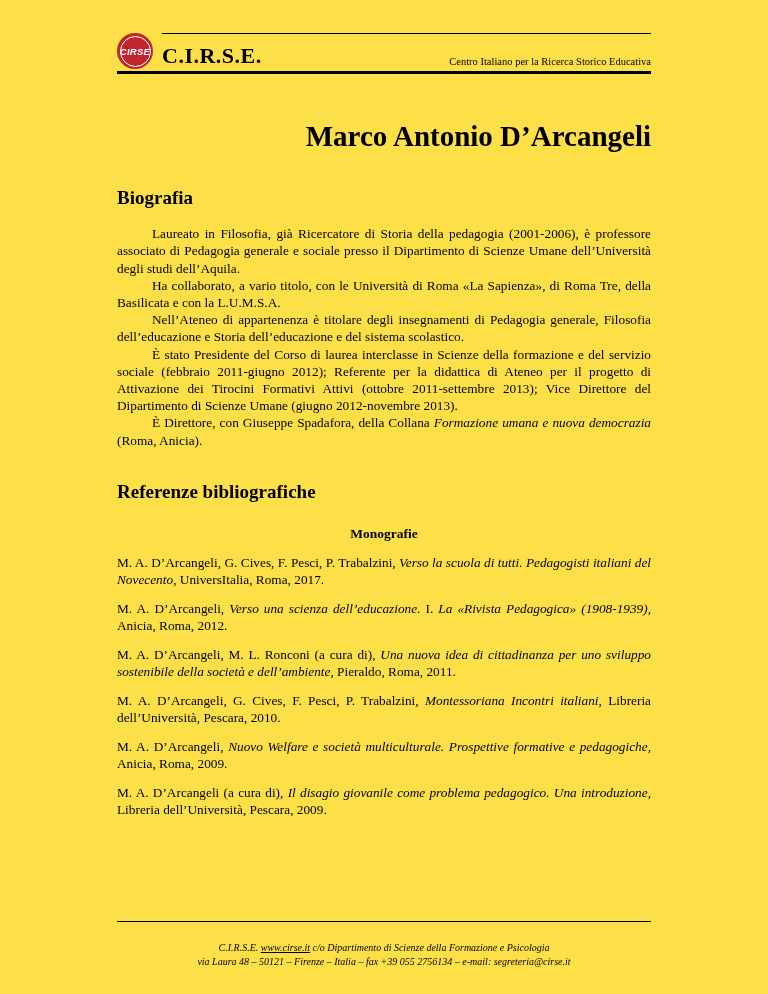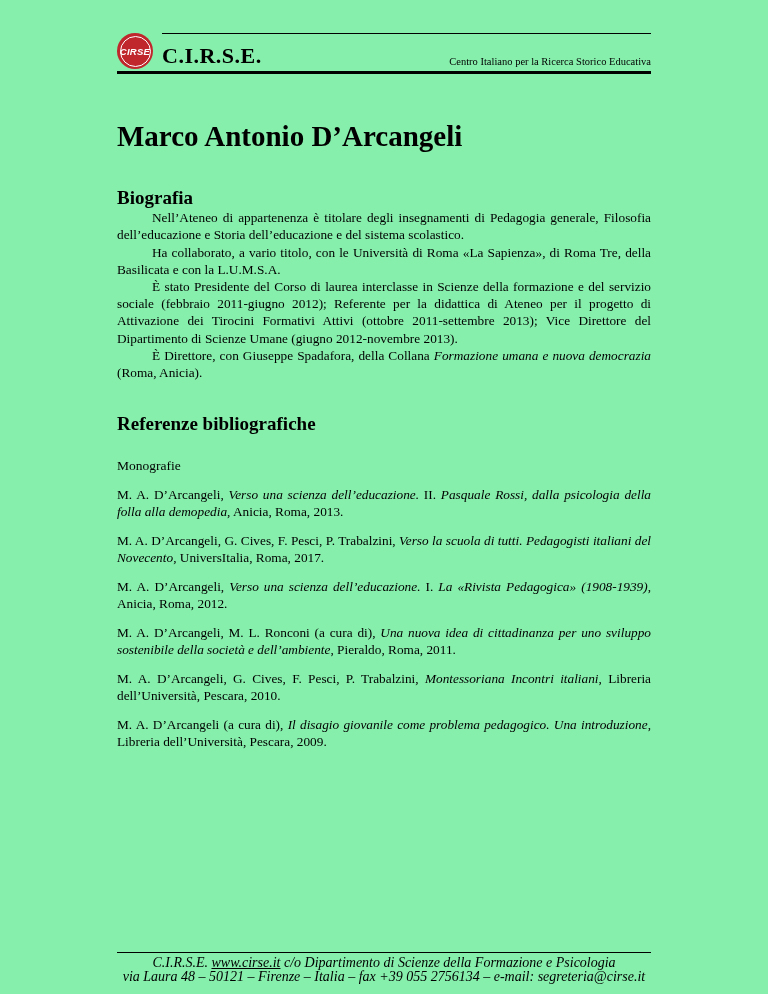--- a/index.html
+++ b/index.html
@@ -8,21 +8,21 @@
     background: #ffffff;
     color: #000000;
     font-family: "Liberation Serif", serif;
   }
   .page {
     position: relative;
     width: 768px; height: 994px;
     padding: 33px 117px 0 117px;
     box-sizing: border-box;
     overflow: hidden;
-    background: #86efac;
+    background: #fde047;
   }
 
   
   .header {
     display: flex;
     align-items: stretch;
     border-bottom: 3px solid #000;
     padding-bottom: 2px;
   }
   .logo {
@@ -68,58 +68,60 @@
     padding-bottom: 2px;
     text-align: right;
   }
 
   
   .doc-title {
     margin: 46px 0 0 0;
     font-size: 29px;
     font-weight: bold;
     line-height: 1.15;
+    text-align: right;
   }
   .section-heading {
     margin: 34px 0 0 0;
     font-size: 19px;
     font-weight: bold;
     line-height: 1.15;
   }
   .section-heading.referenze { margin-top: 32px; }
   .bio-para {
     margin: 0;
     font-size: 13.3px;
     line-height: 17.2px;
     text-align: justify;
     text-indent: 35px;
   }
   .bio-para.first { margin-top: 16px; }
   .subheading {
     margin: 23px 0 0 0;
     font-size: 13.5px;
-    font-weight: normal;
+    font-weight: bold;
     line-height: 1.2;
+    text-align: center;
   }
   .entry {
     margin: 12px 0 0 0;
     font-size: 13.3px;
     line-height: 17px;
     text-align: justify;
   }
 
   
   .footer {
     position: absolute;
-    left: 117px; right: 117px; bottom: 11px;
+    left: 117px; right: 117px; bottom: 26px;
     border-top: 1.2px solid #000;
-    padding-top: 3px;
+    padding-top: 19px;
     text-align: center;
     font-style: italic;
-    font-size: 14px;
+    font-size: 10px;
     line-height: 13.5px;
   }
   .footer-link {
     color: inherit;
     text-decoration: underline;
     cursor: pointer;
   }
 </style>
 </head>
 <body>
@@ -133,34 +135,35 @@
     <div class="header-right">
       <span class="org-name">C.I.R.S.E.</span>
       <span class="org-tagline">Centro Italiano per la Ricerca Storico Educativa</span>
     </div>
   </header>
 
   <h1 class="doc-title">Marco Antonio D’Arcangeli</h1>
 
   <section>
     <h2 class="section-heading">Biografia</h2>
+    <p class="bio-para first"><span>Laureato in Filosofia, già Ricercatore di Storia della pedagogia (2001-2006), è professore associato di Pedagogia generale e sociale presso il Dipartimento di Scienze Umane dell’Università degli studi dell’Aquila.</span></p>
+    <p class="bio-para"><span>Ha collaborato, a vario titolo, con le Università di Roma «La Sapienza», di Roma Tre, della Basilicata e con la L.U.M.S.A.</span></p>
     <p class="bio-para"><span>Nell’Ateneo di appartenenza è titolare degli insegnamenti di Pedagogia generale, Filosofia dell’educazione e Storia dell’educazione e del sistema scolastico.</span></p>
-    <p class="bio-para"><span>Ha collaborato, a vario titolo, con le Università di Roma «La Sapienza», di Roma Tre, della Basilicata e con la L.U.M.S.A.</span></p>
     <p class="bio-para"><span>È stato Presidente del Corso di laurea interclasse in Scienze della formazione e del servizio sociale (febbraio 2011-giugno 2012); Referente per la didattica di Ateneo per il progetto di Attivazione dei Tirocini Formativi Attivi (ottobre 2011-settembre 2013); Vice Direttore del Dipartimento di Scienze Umane (giugno 2012-novembre 2013).</span></p>
     <p class="bio-para"><span>È Direttore, con Giuseppe Spadafora, della Collana </span><i>Formazione umana e nuova democrazia</i><span> (Roma, Anicia).</span></p>
   </section>
 
   <section>
     <h2 class="section-heading referenze">Referenze bibliografiche</h2>
     <h3 class="subheading">Monografie</h3>
-    <p class="entry"><span>M. A. D’Arcangeli, </span><i>Verso una scienza dell’educazione.</i><span> II. </span><i>Pasquale Rossi, dalla psicologia della folla alla demopedia</i><span>, Anicia, Roma, 2013.</span></p>
     <p class="entry"><span>M. A. D’Arcangeli, G. Cives, F. Pesci, P. Trabalzini, </span><i>Verso la scuola di tutti. Pedagogisti italiani del Novecento</i><span>, UniversItalia, Roma, 2017.</span></p>
     <p class="entry"><span>M. A. D’Arcangeli, </span><i>Verso una scienza dell’educazione.</i><span> I. </span><i>La «Rivista Pedagogica» (1908-1939)</i><span>, Anicia, Roma, 2012.</span></p>
     <p class="entry"><span>M. A. D’Arcangeli, M. L. Ronconi (a cura di), </span><i>Una nuova idea di cittadinanza per uno sviluppo sostenibile della società e dell’ambiente</i><span>, Pieraldo, Roma, 2011.</span></p>
     <p class="entry"><span>M. A. D’Arcangeli, G. Cives, F. Pesci, P. Trabalzini, </span><i>Montessoriana Incontri italiani</i><span>, Libreria dell’Università, Pescara, 2010.</span></p>
+    <p class="entry"><span>M. A. D’Arcangeli, </span><i>Nuovo Welfare e società multiculturale. Prospettive formative e pedagogiche</i><span>, Anicia, Roma, 2009.</span></p>
     <p class="entry"><span>M. A. D’Arcangeli (a cura di), </span><i>Il disagio giovanile come problema pedagogico. Una introduzione</i><span>, Libreria dell’Università, Pescara, 2009.</span></p>
   </section>
 
   <footer class="footer">
     <div class="footer-line"><span>C.I.R.S.E. </span><a class="footer-link">www.cirse.it</a><span> c/o Dipartimento di Scienze della Formazione e Psicologia</span></div>
     <div class="footer-line">via Laura 48 – 50121 – Firenze – Italia – fax +39 055 2756134 – e-mail: segreteria@cirse.it</div>
   </footer>
 
 </div>
 

